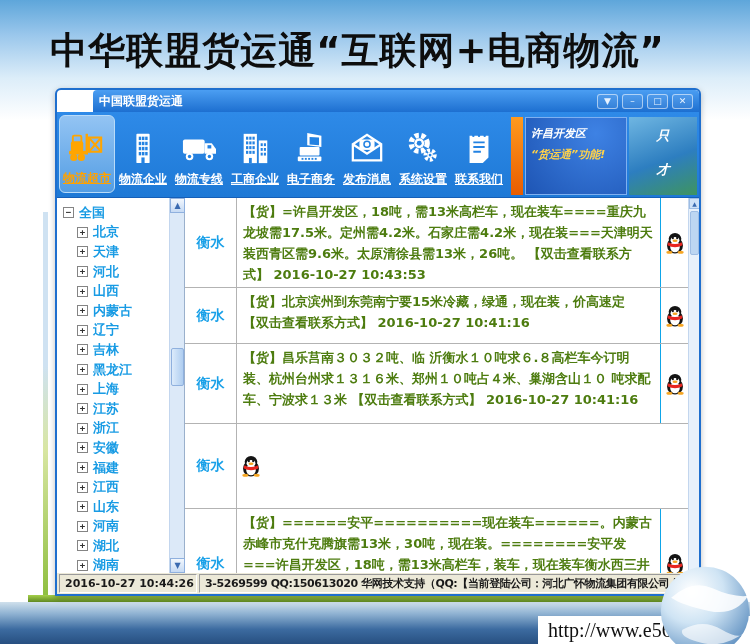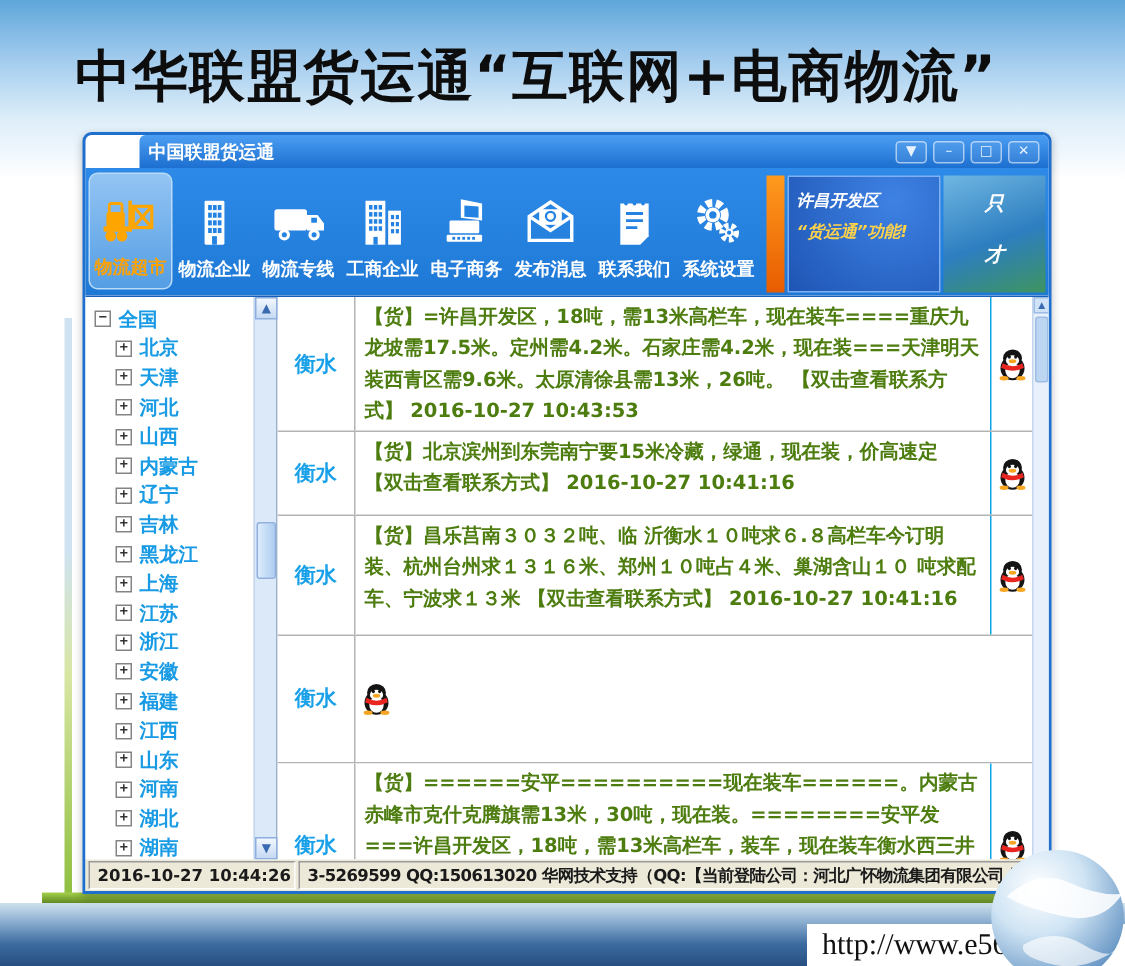--- a/index.html
+++ b/index.html
@@ -33,21 +33,21 @@
   .win-btn { width:21px; height:15px; border:1px solid rgba(255,255,255,.55); border-radius:3px;
              color:#e8f3ff; font-size:9px; line-height:13px; text-align:center; cursor:default;
              background:rgba(255,255,255,.08); }
 
   
   .toolbar { height:85px; background:linear-gradient(180deg,#2e8ae8,#1e79d6);
              display:flex; align-items:flex-start; padding:3px 2px 0 2px; }
   .tool-btn { width:56px; height:78px; display:flex; flex-direction:column; align-items:center;
               justify-content:flex-end; padding-bottom:5px; border-radius:6px; }
   .tool-btn .tool-icon { height:46px; display:flex; align-items:center; justify-content:center; }
-  .tool-btn .tool-label { font-size:12px; font-weight:bold; color:#ffffff; white-space:nowrap; }
+  .tool-btn .tool-label { font-size:12px; font-weight:bold; color:#ffffff; white-space:nowrap;text-decoration:underline; }
   .tool-btn.active { background:linear-gradient(180deg,#93c4f3,#549ee4);
                      border:1px solid #b9dbf8; }
   .tool-btn.active .tool-label { color:#ffa200; }
   .stripe { width:12px; height:78px; margin:2px 2px 0 4px;
             background:linear-gradient(180deg,#ff9a1e,#e85c00); }
   .ad-banner { width:102px; height:78px; margin-top:2px; padding:5px 5px;
                background:radial-gradient(circle at 70% 20%, #3e82e4, #1e55b4);
                border:1px solid #7fb0f0; color:#fff; font-weight:bold; font-style:italic;
                font-size:11px; line-height:1.95; white-space:nowrap; overflow:hidden; }
   .ad-banner .ad3 { color:#ffd24a; }
@@ -233,45 +233,45 @@
               <rect x="12" y="9" width="16" height="11" fill="#fff"></rect>
               <circle cx="20" cy="14" r="3.2" fill="none" stroke="#2382e2" stroke-width="1.6"></circle>
               <path d="M5 14 L20 24 L35 14" stroke="#fff" stroke-width="2.4" fill="none"></path>
             </svg>
           </span>
           <span class="tool-label">发布消息</span>
         </div>
         <div class="tool-btn">
           <span class="tool-icon">
             <svg width="40" height="34" viewBox="0 0 40 36">
-              <path d="M10 5 h20 v23 l-6 6 H10 z" fill="#fff"></path>
-              <g stroke="#2382e2" stroke-width="2" fill="none">
-                <path d="M14 12 h12 M14 17 h12 M14 22 h8"></path>
-              </g>
-              <g fill="#2382e2">
-                <circle cx="14" cy="5" r="1.3"></circle>
-                <circle cx="20" cy="5" r="1.3"></circle>
-                <circle cx="26" cy="5" r="1.3"></circle>
-              </g>
-            </svg>
-          </span>
-          <span class="tool-label">联系我们</span>
-        </div>
-        <div class="tool-btn">
-          <span class="tool-icon">
-            <svg width="40" height="34" viewBox="0 0 40 36">
               <circle cx="16" cy="13" r="8.5" fill="none" stroke="#fff" stroke-width="5.5" stroke-dasharray="4.4 2.6"></circle>
               <circle cx="16" cy="13" r="5.2" fill="#fff"></circle>
               <circle cx="16" cy="13" r="2.6" fill="#2382e2"></circle>
               <circle cx="27.5" cy="25.5" r="5" fill="none" stroke="#fff" stroke-width="4" stroke-dasharray="3 2"></circle>
               <circle cx="27.5" cy="25.5" r="3" fill="#fff"></circle>
               <circle cx="27.5" cy="25.5" r="1.5" fill="#2382e2"></circle>
             </svg>
           </span>
           <span class="tool-label">系统设置</span>
+        </div>
+        <div class="tool-btn">
+          <span class="tool-icon">
+            <svg width="40" height="34" viewBox="0 0 40 36">
+              <path d="M10 5 h20 v23 l-6 6 H10 z" fill="#fff"></path>
+              <g stroke="#2382e2" stroke-width="2" fill="none">
+                <path d="M14 12 h12 M14 17 h12 M14 22 h8"></path>
+              </g>
+              <g fill="#2382e2">
+                <circle cx="14" cy="5" r="1.3"></circle>
+                <circle cx="20" cy="5" r="1.3"></circle>
+                <circle cx="26" cy="5" r="1.3"></circle>
+              </g>
+            </svg>
+          </span>
+          <span class="tool-label">联系我们</span>
         </div>
       </span>
     <span class="stripe"></span>
     <div class="ad-banner">
       <div>许昌开发区</div>
       <div class="ad3">“货运通”功能!</div>
     </div>
     <div class="side-banner" id="side-banner">
         <span>只</span>
         <span>才</span>

